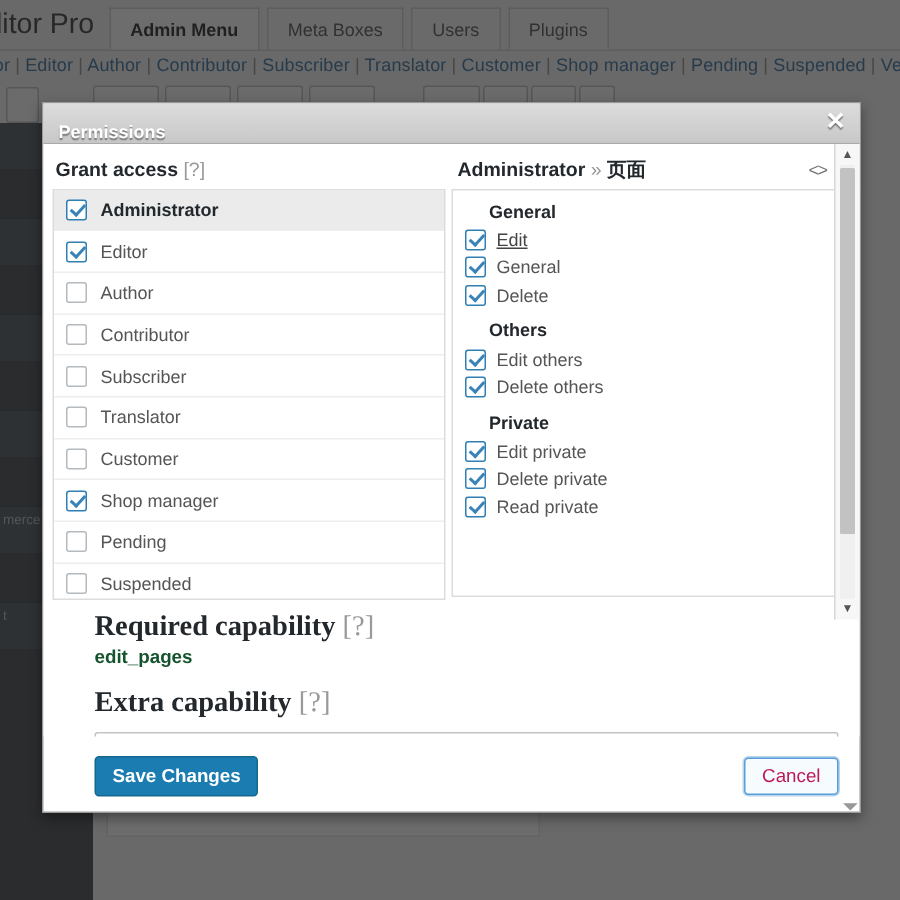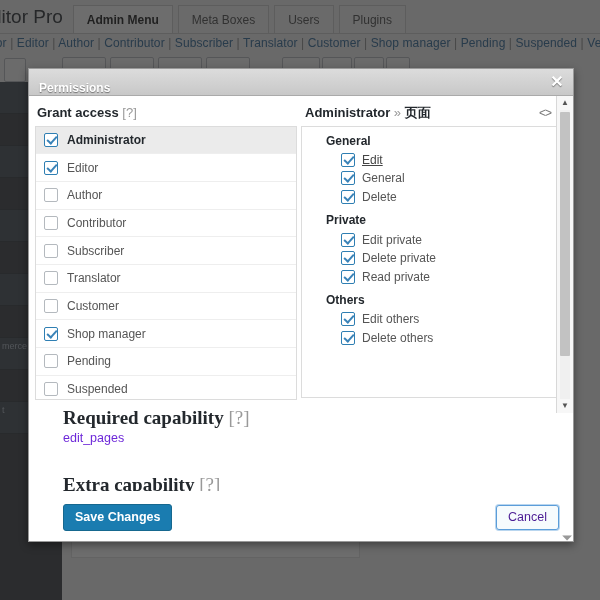--- a/index.html
+++ b/index.html
@@ -172,21 +172,21 @@
     height: 272px; padding: 6px 6px 6px 8px; box-sizing: border-box;
     overflow: hidden;
   }
   .cap-group-title {
     font-size: 12px; font-weight: bold; color: #23282d;
     margin: 0 0 2px 16px; line-height: 16px;
   }
   .cap-group + .cap-group { margin-top: 6px; }
   .cap-item {
     display: flex; align-items: center; font-size: 12px;
-    color: #555; height: 18.6px; cursor: pointer; margin-left: 31px;
+    color: #555; height: 18.6px; cursor: pointer;
   }
   .cap-item .cb { margin-right: 7px; }
   .cap-item .lbl.link { text-decoration: underline; color: #444; }
 
   
   .modal-scroll {
     position: absolute; right: 0; top: 0; width: 16px; height: 317px;
     background: #f7f7f7; border-left: 1px solid #d8d8d8;
   }
   .ms-arrow {
@@ -206,21 +206,21 @@
   }
 
   
   .bottom {
     padding: 6px 14px 0 34px; position: relative;
   }
   .field-label {
     font-size: 19px; font-weight: bold; color: #23282d; line-height: 1.3; font-family: Liberation Serif, serif;
   }
   .field-label .hint { color: #999; font-weight: normal; }
-  .field-value { font-size: 12.5px; color: #6d28d9; margin-top: 1px; }
+  .field-value { font-size: 12.5px; color: #14532d; margin-top: 1px; font-weight: bold; }
 
   .select-wrap { margin-top: 6px; position: relative; width: 496px; }
   .select-box {
     width: 100%; height: 24px; box-sizing: border-box;
     border: 1px solid #c4c4c4; background: #fff; border-radius: 2px;
     font-size: 12px; color: #444; padding: 2px 22px 2px 6px;
     display: flex; align-items: center;
   }
   .select-arrow {
     position: absolute; right: 7px; top: 50%; transform: translateY(-50%);
@@ -231,21 +231,21 @@
     flex: 0 0 auto; padding: 0 14px 10px 34px;
     display: flex; align-items: center; justify-content: space-between;
     margin-top: 13px;
   }
   .btn-primary {
     background: #1a7cb0; color: #fff; font-size: 12.5px; font-weight: bold;
     border: 1px solid #16688f; border-radius: 3px;
     padding: 5px 11px; cursor: pointer; line-height: 1.2;
   }
   .btn-secondary {
-    background: #f6fbfd; color: #4c1d95; font-size: 12.5px;
+    background: #f6fbfd; color: #be185d; font-size: 12.5px;
     border: 1px solid #5b9dd9; border-radius: 3px;
     padding: 4px 11px; cursor: pointer; line-height: 1.2;
     box-shadow: 0 0 0 1px #b9d6ef;
   }
   .resize-grip {
     position: absolute; right: 2px; bottom: 1px;
     font-size: 9px; color: #999; transform: rotate(45deg);
   }
 </style>
 </head>
@@ -407,64 +407,64 @@
                 <div class="cap-item">
                   <span class="cb on"></span>
                   <span class="lbl">General</span>
                 </div>
                 <div class="cap-item">
                   <span class="cb on"></span>
                   <span class="lbl">Delete</span>
                 </div>
               </div>
               <div class="cap-group">
+                <div class="cap-group-title">Others</div>
+                <div class="cap-item">
+                  <span class="cb on"></span>
+                  <span class="lbl">Edit others</span>
+                </div>
+                <div class="cap-item">
+                  <span class="cb on"></span>
+                  <span class="lbl">Delete others</span>
+                </div>
+              </div>
+              <div class="cap-group">
                 <div class="cap-group-title">Private</div>
                 <div class="cap-item">
                   <span class="cb on"></span>
                   <span class="lbl">Edit private</span>
                 </div>
                 <div class="cap-item">
                   <span class="cb on"></span>
                   <span class="lbl">Delete private</span>
                 </div>
                 <div class="cap-item">
                   <span class="cb on"></span>
                   <span class="lbl">Read private</span>
-                </div>
-              </div>
-              <div class="cap-group">
-                <div class="cap-group-title">Others</div>
-                <div class="cap-item">
-                  <span class="cb on"></span>
-                  <span class="lbl">Edit others</span>
-                </div>
-                <div class="cap-item">
-                  <span class="cb on"></span>
-                  <span class="lbl">Delete others</span>
                 </div>
               </div>
             </div>
         </div>
       </div>
 
       <div class="modal-scroll">
         <div class="ms-arrow up">▲</div>
         <div class="ms-track"></div>
         <div class="ms-thumb"></div>
         <div class="ms-arrow down">▼</div>
       </div>
 
       <div class="bottom">
         <div class="field-label">
           <span>Required capability</span>
           <span class="hint">[?]</span>
         </div>
         <div class="field-value">edit_pages</div>
 
-        <div class="field-label" style="margin-top:28px;">
+        <div class="field-label" style="margin-top:12px;">
           <span>Extra capability</span>
           <span class="hint">[?]</span>
         </div>
         <div class="select-wrap">
           <div class="select-box"></div>
           <div class="select-arrow">▼</div>
         </div>
       </div>
     </div>
 

